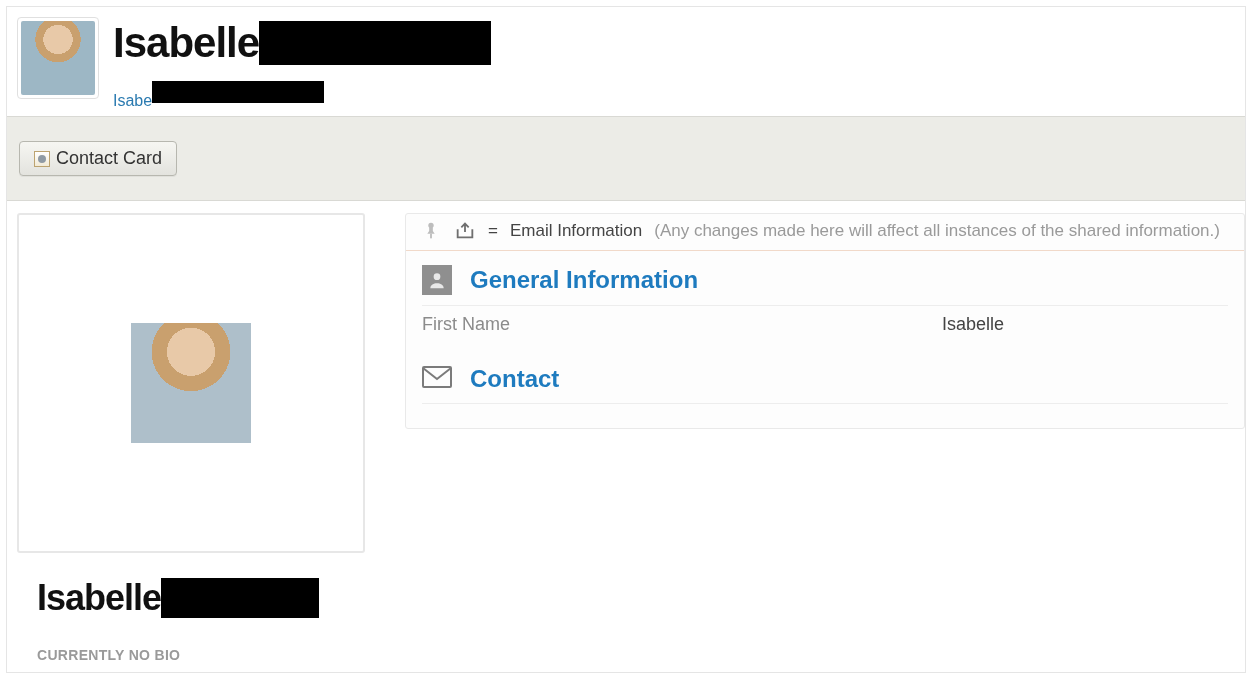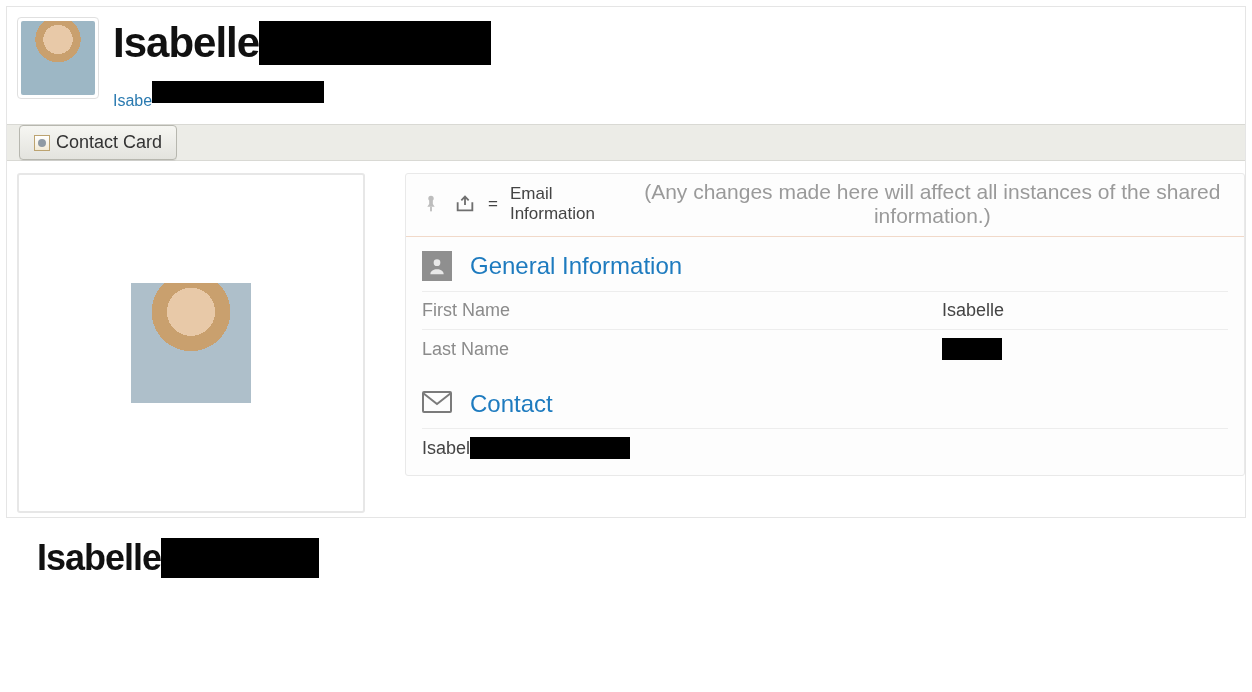--- a/index.html
+++ b/index.html
@@ -7,21 +7,21 @@
     font-family: "Helvetica Neue", Helvetica, Arial, sans-serif;
     background: #fff;
     color: #333;
     width: 1252px;
     height: 692px;
     overflow: hidden;
   }
   .page {
     border: 1px solid #e5e5e5;
     margin: 6px;
-    height: 512px;
+    height: 667px;
     background: #fff;
   }
   
   .header {
     display: flex;
     align-items: flex-start;
     padding: 10px 10px 6px 10px;
     gap: 14px;
   }
   .avatar-box {
@@ -48,22 +48,21 @@
   .email-link {
     color: #2a7ab0; font-size: 16px; text-decoration: none; margin-top: 19px;
   }
   .redact-link { width: 172px; height: 22px; }
 
   
   .toolbar {
     background: #ecece7;
     border-top: 1px solid #d9d9d4;
     border-bottom: 1px solid #d9d9d4;
-    padding: 0 12px;
-    margin-top: 8px;
+    padding: 24px 12px;
   }
   .btn {
     display: inline-flex; align-items: center; gap: 6px;
     background: linear-gradient(#f6f6f2, #e3e3de);
     border: 1px solid #b7b7af;
     border-radius: 4px;
     padding: 6px 14px;
     font-size: 18px; color: #333;
     cursor: pointer;
     box-shadow: 0 1px 0 rgba(0,0,0,.05);
@@ -123,31 +122,31 @@
   .pin-icon {
     width: 22px; height: 22px;
     display: inline-flex; align-items:flex-end; justify-content:center;
   }
   .pin-icon svg { width: 22px; height: 22px; }
   .share-icon {
     width: 22px; height: 20px; display:inline-flex; align-items:center;
   }
   .share-icon svg { width:22px; height:20px; }
   .shared-label { color:#444; font-size: 17px; }
-  .shared-note { color:#9a9a9a; font-size: 21px; text-align: center; }
+  .shared-note { color:#9a9a9a; font-size: 17px; text-align: center; }
 
   .section {
     padding: 14px 16px 8px 16px;
   }
   .section-head {
     display:flex; align-items:center; gap: 18px;
     margin-bottom: 10px;
   }
   .section-title {
-    color: #1e7bbf; font-size: 24px; font-weight: 400;
+    color: #1e7bbf; font-size: 24px; font-weight: 700;
   }
   .person-badge {
     width: 30px; height: 30px; background:#8f8f8f;
     display:flex; align-items:center; justify-content:center;
   }
   .person-badge svg { width:20px; height:20px; fill:#e8e8e8; }
   .mail-icon svg { width:30px; height:22px; fill:none; stroke:#7b7b7b; stroke-width:2; }
 
   .row {
     display:flex; align-items:flex-end;
@@ -191,20 +190,21 @@
   <div class="main">
     <div class="left-col">
       <div class="photo-card">
         <div class="photo-inner"></div>
       </div>
       <div class="bio-block">
         <div class="bio-name-row">
           <span class="bio-name">Isabelle</span>
           <span class="redact redact-bio"></span>
         </div>
+        <div class="bio-status">CURRENTLY NO BIO</div>
       </div>
     </div>
 
     <div class="right-col">
       <div class="panel">
 
         <div class="panel-header">
           <span class="pin-icon">
             <svg viewBox="0 0 24 24">
                 <path d="M12 3c-2 0-3 1.5-3 3 0 1 .4 1.7 1 2.2V12l-2 3h8l-2-3V8.2c.6-.5 1-1.2 1-2.2 0-1.5-1-3-3-3z" fill="#bdbdbd"></path>
@@ -229,43 +229,33 @@
                   <circle cx="12" cy="8" r="4"></circle>
                   <path d="M4 22c0-4 4-6 8-6s8 2 8 6v0H4z"></path>
                 </svg>
             </span>
             <span class="section-title">General Information</span>
           </div>
           <div class="row">
             <div class="row-label">First Name</div>
             <div class="row-value">Isabelle</div>
           </div>
-          <div class="row">
-            <div class="row-label">Last Name</div>
-            <div class="row-value">
-              <span class="redact redact-last"></span>
-            </div>
-          </div>
         </div>
 
         <div class="section">
           <div class="section-head">
             <span class="mail-icon">
               <svg viewBox="0 0 30 22">
                   <rect x="1" y="1" width="28" height="20" rx="1"></rect>
                   <path d="M1 2l14 11L29 2"></path>
                 </svg>
             </span>
             <span class="section-title">Contact</span>
           </div>
           <div class="row">
-            <div class="row-value">
-              <span>Isabel</span>
-              <span class="redact redact-email"></span>
-            </div>
           </div>
         </div>
 
       </div>
     </div>
   </div>
 
 </div>
 
 </body></html>

